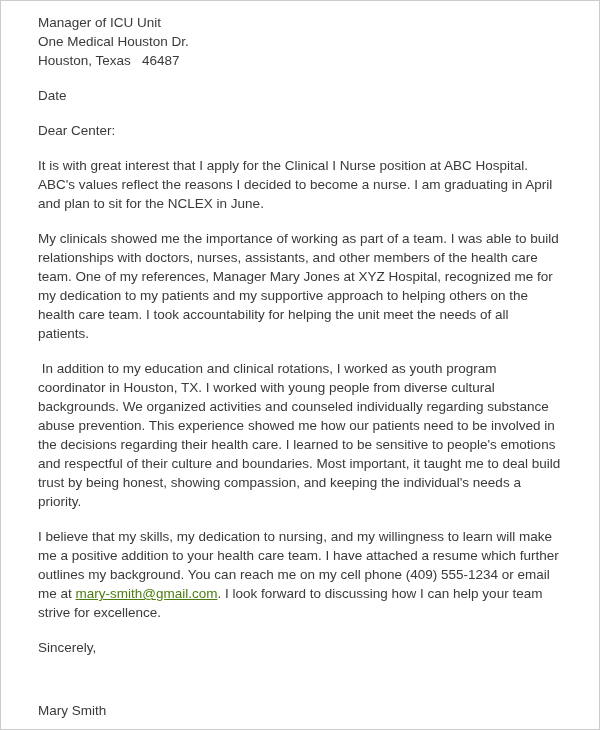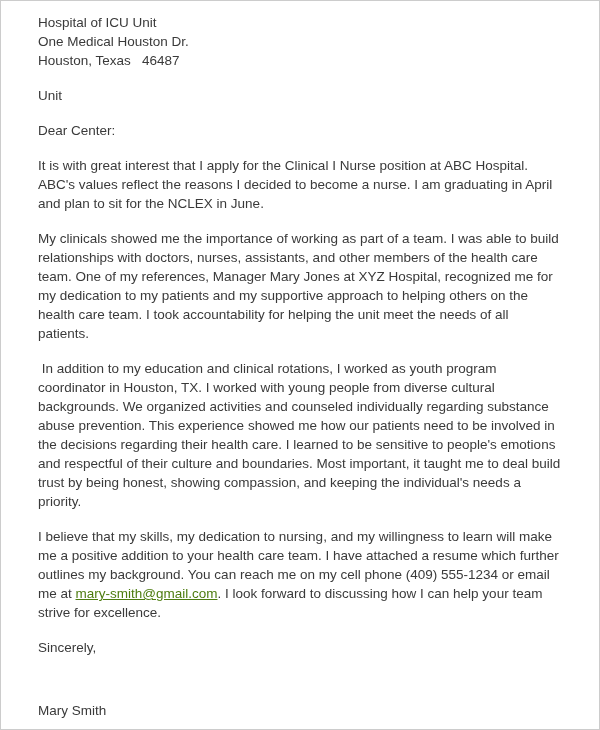--- a/index.html
+++ b/index.html
@@ -30,26 +30,26 @@
     cursor: pointer;
   }
   .signature { margin-top: 44px; }
 </style>
 </head>
 <body>
 
 <div class="page">
 
   <div class="block">
-    <div class="line">Hospital of ICU Unit</div>
+    <div class="line">Manager of ICU Unit</div>
     <div class="line">One Medical Houston Dr.</div>
     <div class="line">Houston, Texas   46487</div>
   </div>
 
-  <div class="para">Unit</div>
+  <div class="para">Date</div>
 
   <div class="para">Dear Center:</div>
 
   <p class="para">It is with great interest that I apply for the Clinical I Nurse position at ABC Hospital. ABC's values reflect the reasons I decided to become a nurse. I am graduating in April and plan to sit for the NCLEX in June.</p>
 
   <p class="para">My clinicals showed me the importance of working as part of a team. I was able to build relationships with doctors, nurses, assistants, and other members of the health care team. One of my references, Manager Mary Jones at XYZ Hospital, recognized me for my dedication to my patients and my supportive approach to helping others on the health care team. I took accountability for helping the unit meet the needs of all patients.</p>
 
   <p class="para"> In addition to my education and clinical rotations, I worked as youth program coordinator in Houston, TX. I worked with young people from diverse cultural backgrounds. We organized activities and counseled individually regarding substance abuse prevention. This experience showed me how our patients need to be involved in the decisions regarding their health care. I learned to be sensitive to people's emotions and respectful of their culture and boundaries. Most important, it taught me to deal build trust by being honest, showing compassion, and keeping the individual's needs a priority.</p>
 
   <p class="para"><span>I believe that my skills, my dedication to nursing, and my willingness to learn will make me a positive addition to your health care team. I have attached a resume which further outlines my background. You can reach me on my cell phone (409) 555-1234 or email me at </span><a href="#" class="email-link">mary-smith@gmail.com</a><span>. I look forward to discussing how I can help your team strive for excellence.</span></p>

